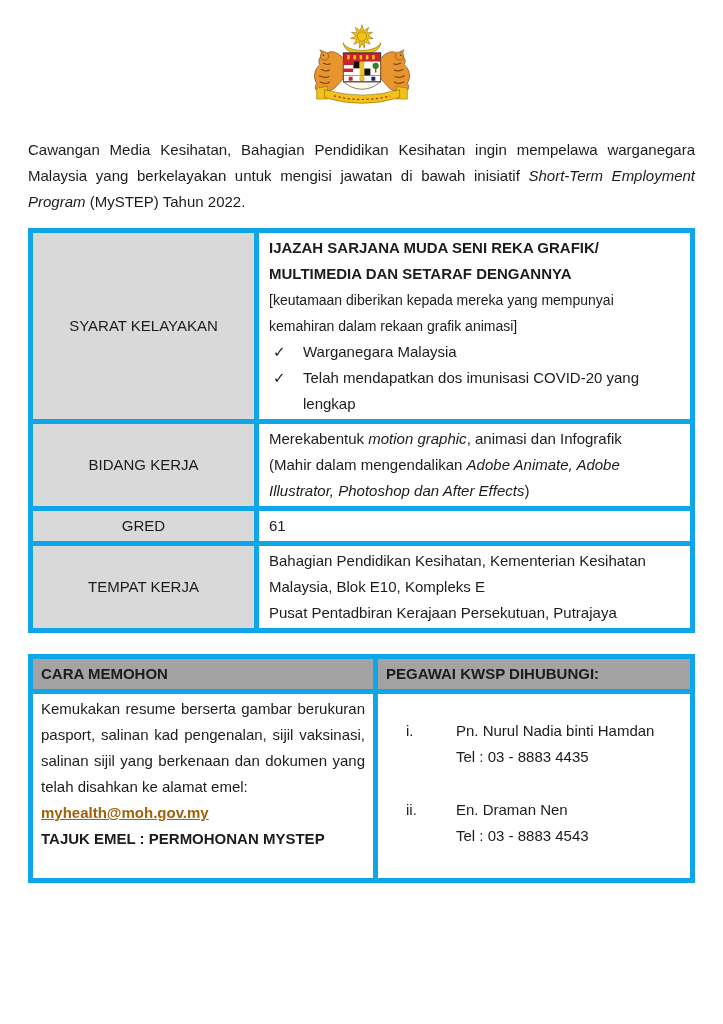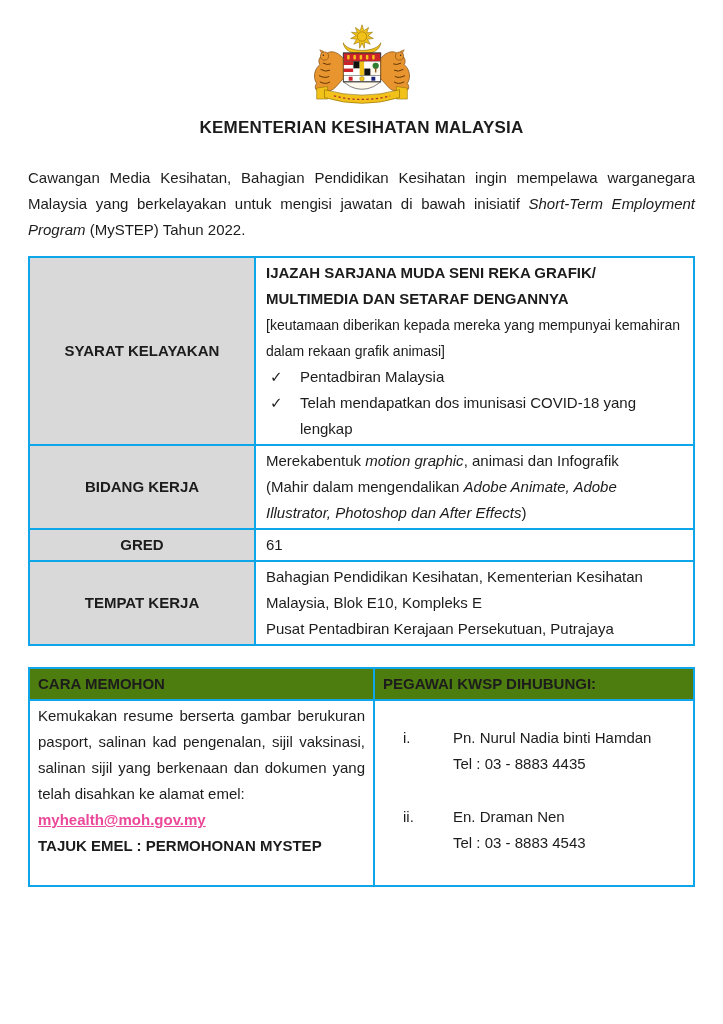--- a/index.html
+++ b/index.html
@@ -26,58 +26,58 @@
   }
   .intro {
     margin-top: 27px;
     font-size: 15px;
     line-height: 26px;
     text-align: justify;
   }
   .intro i, .ital { font-style: italic; }
 
   table { border-collapse: collapse; width: 667px; table-layout: fixed; }
-  td { border: 2px solid #0ea5e9; font-size: 15px; line-height: 26px; }
+  td { border: 5px solid #0ea5e9; font-size: 15px; line-height: 26px; }
 
   .t1 { margin-top: 13px; }
   .t1 .lbl {
     width: 226px;
     background: #d9d9d9;
-    font-weight: bold;
+    font-weight: normal;
     text-align: center;
     vertical-align: middle;
     padding: 2px 6px;
   }
   .t1 .val { vertical-align: top; padding: 2px 10px; background: #fff; }
   .r-syarat  { height: 178px; }
   .r-bidang  { height: 80px; }
   .r-gred    { height: 29px; }
   .r-status  { height: 29px; }
   .r-tempat  { height: 82px; }
   .r-gaji    { height: 54px; }
   .r-tarikh  { height: 54px; }
   .bold-line { font-weight: bold; }
   .note-line { font-size: 14px; }
   .chk-row { display: flex; }
   .chk-ic { width: 34px; flex: none; padding-left: 4px; }
   .chk-tx { flex: 1; }
 
   .t2 { margin-top: 21px; }
   .t2 .hdr {
-    background: #4d7c0f;
+    background: #a3a3a3;
     font-weight: bold;
     padding: 2px 8px;
     height: 30px;
     vertical-align: middle;
   }
   .t2 .c-left { width: 345px; }
   .t2 .body-cell { vertical-align: top; height: 160px; padding: 2px 8px; }
   .apply-text { text-align: justify; }
   .email-link {
-    color: #ec4899;
+    color: #a16207;
     font-weight: bold;
     text-decoration: underline;
     font-size: 15px;
   }
   .subject-line { font-weight: bold; }
   .contacts-cell { padding-top: 24px !important; }
   .contact { display: flex; margin-bottom: 27px; }
   .contact .idx { width: 26px; flex: none; margin-left: 20px; }
   .contact .cbody { flex: 1; padding-left: 24px; }
 </style>
@@ -130,39 +130,38 @@
       </g>
       <use href="#tigerL" transform="translate(140,0) scale(-1,1)"></use>
 
       <path d="M12 82 L26 80 L26 96 L12 96 Z" fill="#F2C21B" stroke="#8a6a00" stroke-width="0.7"></path>
       <path d="M128 82 L114 80 L114 96 L128 96 Z" fill="#F2C21B" stroke="#8a6a00" stroke-width="0.7"></path>
       <path d="M22 84 Q70 98 118 84 L118 94 Q70 109 22 94 Z" fill="#F2C21B" stroke="#8a6a00" stroke-width="0.8"></path>
       <path d="M34 92 Q70 101 106 92" stroke="#b03030" stroke-width="1.6" fill="none" stroke-dasharray="3 3"></path>
     </svg>
   </div>
 
-  <div class="doc-title">KEMENTERIAN KESIHATAN MALAYSIA</div>
 
   <p class="intro"><span>Cawangan Media Kesihatan, Bahagian Pendidikan Kesihatan ingin mempelawa warganegara Malaysia yang berkelayakan untuk mengisi jawatan di bawah inisiatif </span><i>Short-Term Employment Program</i><span> (MySTEP) Tahun 2022.</span></p>
 
   <table class="t1">
     <tbody>
         <tr class="r-syarat">
       <td class="lbl">SYARAT KELAYAKAN</td>
       <td class="val">
         <div class="bold-line">IJAZAH SARJANA MUDA SENI REKA GRAFIK/</div>
         <div class="bold-line">MULTIMEDIA DAN SETARAF DENGANNYA</div>
         <div class="note-line">[keutamaan diberikan kepada mereka yang mempunyai kemahiran dalam rekaan grafik animasi]</div>
         <div class="chk-row">
           <span class="chk-ic">✓</span>
-          <span class="chk-tx">Pentadbiran Malaysia</span>
+          <span class="chk-tx">Warganegara Malaysia</span>
         </div>
         <div class="chk-row">
           <span class="chk-ic">✓</span>
-          <span class="chk-tx">Telah mendapatkan dos imunisasi COVID-18 yang lengkap</span>
+          <span class="chk-tx">Telah mendapatkan dos imunisasi COVID-20 yang lengkap</span>
         </div>
       </td>
     </tr>
     <tr class="r-bidang">
       <td class="lbl">BIDANG KERJA</td>
       <td class="val">
         <div><span>Merekabentuk </span><i class="ital">motion graphic</i><span>, animasi dan Infografik</span></div>
         <div><span>(Mahir dalam mengendalikan </span><i class="ital">Adobe Animate, Adobe Illustrator, Photoshop dan After Effects</i><span>)</span></div>
       </td>
     </tr>

